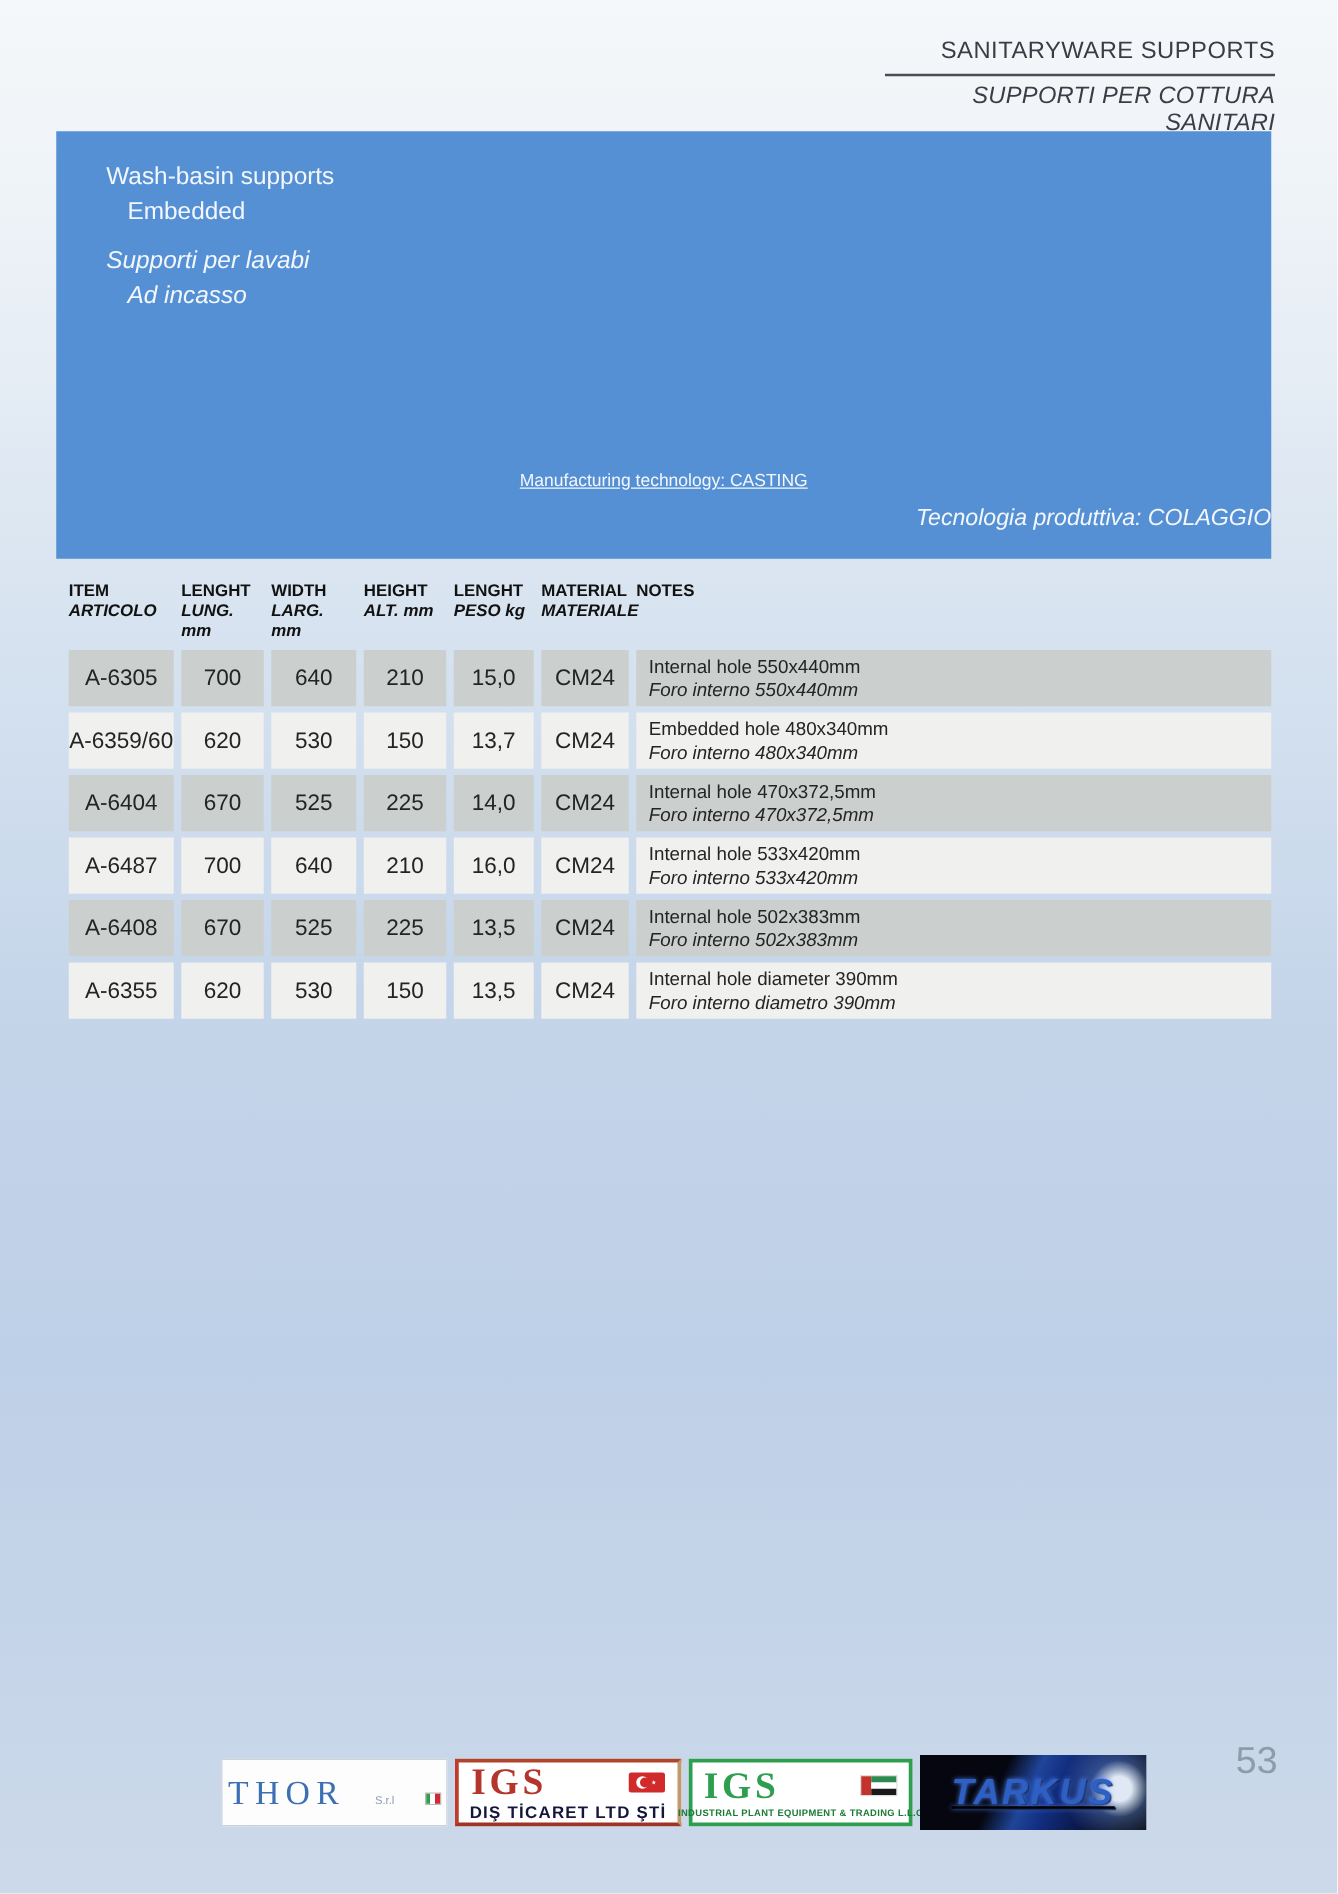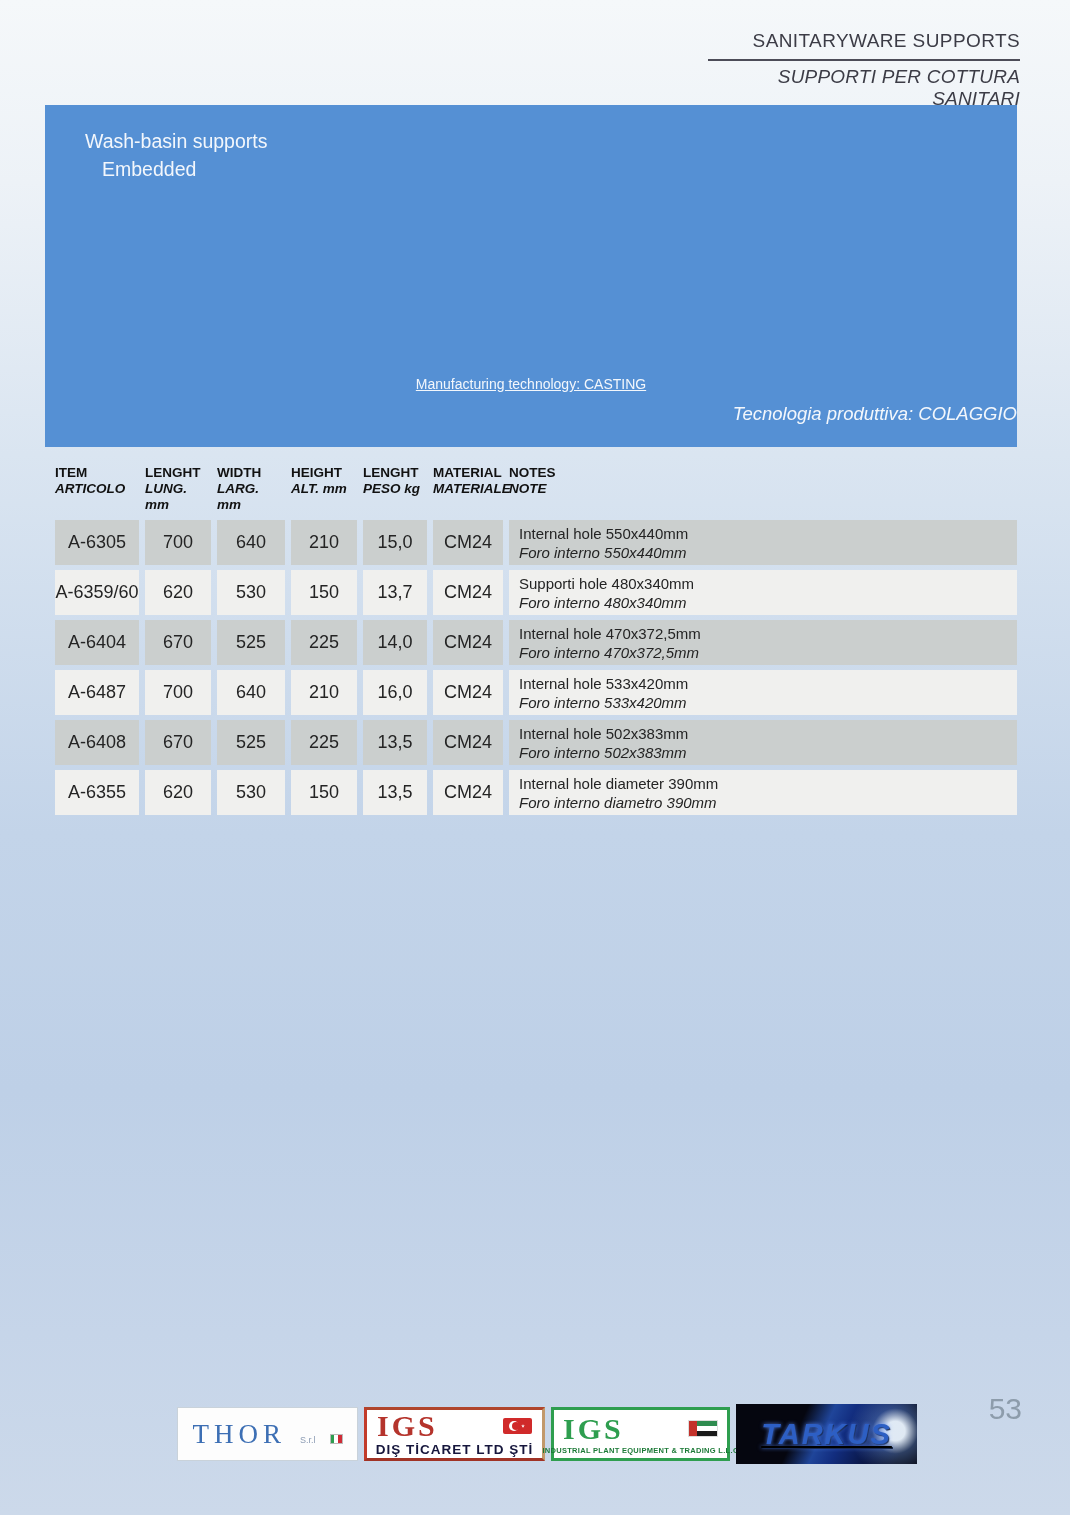--- a/index.html
+++ b/index.html
@@ -44,21 +44,21 @@
   .tr.shaded .td { background:var(--row-shaded,#cbcfce); }
   .tr.light  .td { background:var(--row-light,#f0f0ee); }
   .td.note { flex-direction:column; align-items:flex-start; justify-content:center; padding-left:10px; font-size:15px; line-height:19px; }
   .td.note .note-it { font-style:italic; }
 
   
   .logo-strip { position:absolute; left:177px; top:1404px; display:flex; gap:6px; align-items:center; }
   .logo { height:54px; display:flex; flex-direction:column; justify-content:center; align-items:center; }
 
   .logo-thor { width:181px; height:54px; background:#fdfdfd; border:1px solid #c9d2da;
-    flex-direction:row; gap:14px; align-items:center; justify-content:center; }
+    flex-direction:row; gap:24px; align-items:center; justify-content:center; }
   .thor-word { font-family:"Liberation Serif", serif; font-size:27px; letter-spacing:5px; color:#3d6fb4; }
   .thor-srl { font-size:9px; color:#8b9bb3; margin-top:12px; }
   .flag-it { display:flex; width:13px; height:10px; margin-top:10px; border:0.5px solid #bbb; }
   .flag-it i { flex:1; } .flag-it i:nth-child(1){background:#2e9e4f;} .flag-it i:nth-child(2){background:#fff;} .flag-it i:nth-child(3){background:#cf2b36;}
 
   .logo-igs-tr { width:181px; background:#fff; border:3px solid; border-color:#b0452c #c2996b #a03326 #c23b2a; padding:2px 6px; }
   .igs-tr-top { width:100%; display:flex; align-items:center; justify-content:space-between; padding:0 4px; }
   .igs-word-red { font-family:"Liberation Serif", serif; font-weight:bold; font-size:30px; letter-spacing:3px; color:#b5342c; line-height:30px; }
   .flag-tr { position:relative; width:29px; height:16px; background:#d02a2a; border-radius:2px; }
   .flag-tr .c1 { position:absolute; left:6px; top:3px; width:10px; height:10px; border-radius:50%; background:#fff; }
@@ -94,34 +94,38 @@
 
   <div class="doc-header">
     <div class="title">SANITARYWARE SUPPORTS</div>
     <div class="subtitle">SUPPORTI PER COTTURA SANITARI</div>
   </div>
 
   <div class="intro-panel">
     <div class="intro-lines">
       <div>Wash-basin supports</div>
       <div class="indent">Embedded</div>
+      <div class="it-block">
+        <div>Supporti per lavabi</div>
+        <div class="indent">Ad incasso</div>
+      </div>
     </div>
     <div class="tech-en">Manufacturing technology: CASTING</div>
     <div class="tech-it">Tecnologia produttiva: COLAGGIO</div>
   </div>
 
   <div class="spec-table">
     <div class="thead" id="thead">
         <div class="th"><span>ITEM</span><span class="sub">ARTICOLO</span></div>
         <div class="th"><span>LENGHT</span><span class="sub">LUNG. mm</span></div>
         <div class="th"><span>WIDTH</span><span class="sub">LARG. mm</span></div>
         <div class="th"><span>HEIGHT</span><span class="sub">ALT. mm</span></div>
         <div class="th"><span>LENGHT</span><span class="sub">PESO kg</span></div>
         <div class="th"><span>MATERIAL</span><span class="sub">MATERIALE</span></div>
-        <div class="th"><span>NOTES</span><span class="sub">NOTE</span></div>
+        <div class="th"><span>NOTES</span></div>
       </div>
     <div class="tbody" id="tbody">
         <div class="tr shaded">
           <div class="td">A-6305</div>
           <div class="td">700</div>
           <div class="td">640</div>
           <div class="td">210</div>
           <div class="td">15,0</div>
           <div class="td">CM24</div>
           <div class="td note">
@@ -130,21 +134,21 @@
           </div>
         </div>
         <div class="tr light">
           <div class="td">A-6359/60</div>
           <div class="td">620</div>
           <div class="td">530</div>
           <div class="td">150</div>
           <div class="td">13,7</div>
           <div class="td">CM24</div>
           <div class="td note">
-            <span class="note-en">Supporti hole 480x340mm</span>
+            <span class="note-en">Embedded hole 480x340mm</span>
             <span class="note-it">Foro interno 480x340mm</span>
           </div>
         </div>
         <div class="tr shaded">
           <div class="td">A-6404</div>
           <div class="td">670</div>
           <div class="td">525</div>
           <div class="td">225</div>
           <div class="td">14,0</div>
           <div class="td">CM24</div>

